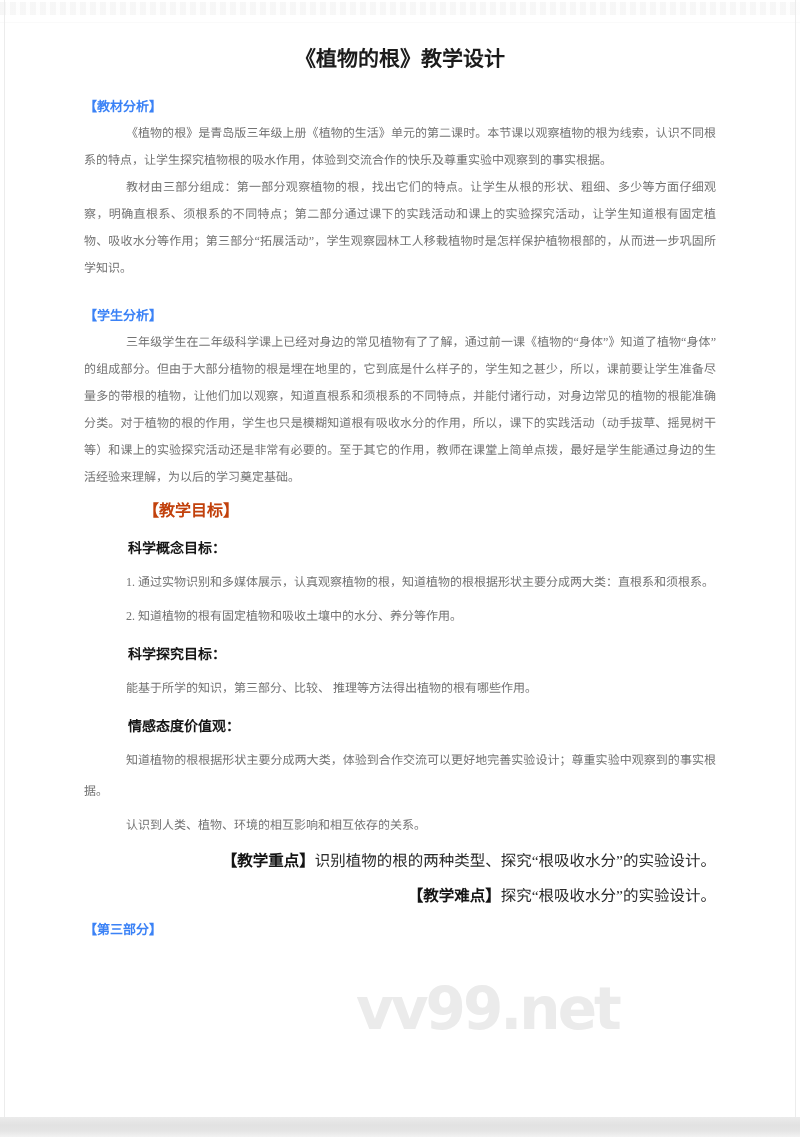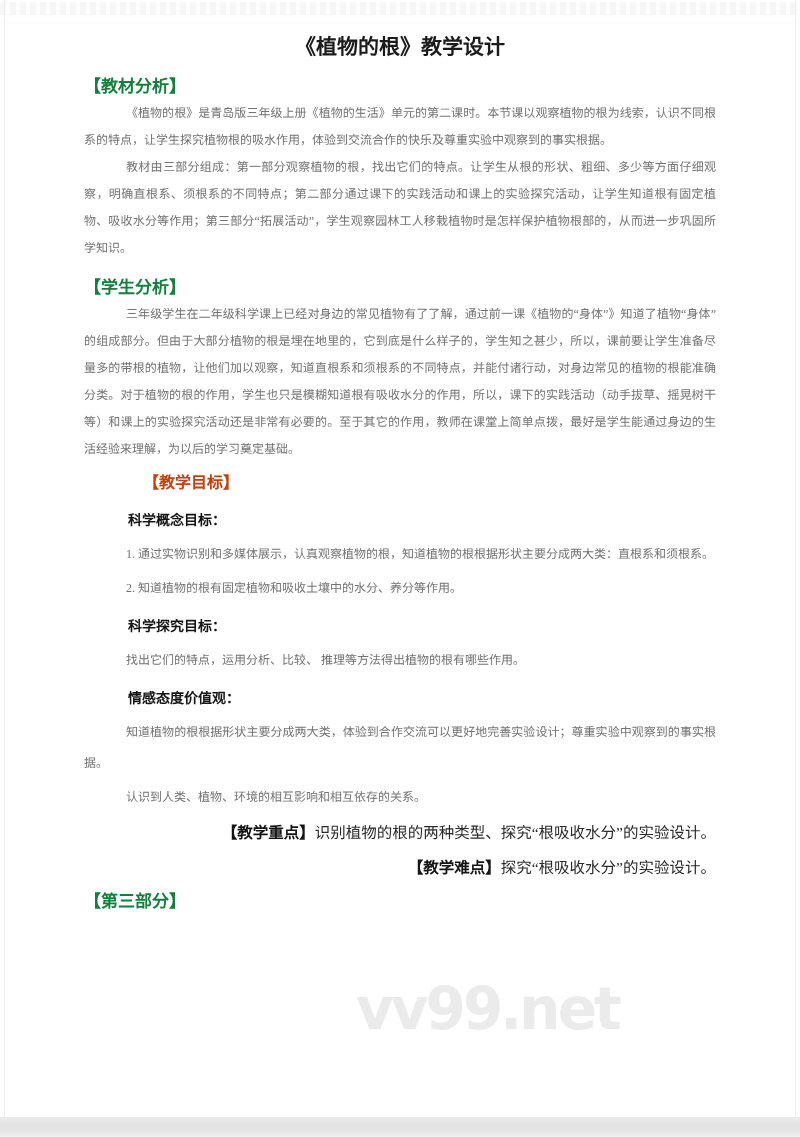--- a/index.html
+++ b/index.html
@@ -34,30 +34,30 @@
   
   .watermark {
     position: absolute; left: 356px; top: 980px; z-index: 0;
     font-family: "DejaVu Sans", "Liberation Sans", sans-serif;
     font-weight: 800; font-size: 58px; line-height: 1;
     letter-spacing: -3px; color: #ebebeb;
     user-select: none;
   }
   .content { position: relative; z-index: 1; padding: 0 84px; }
   .doc-title {
-    margin: 0; padding-top: 32px;
+    margin: 12px; padding-top: 32px;
     font-family: "Liberation Sans", "DejaVu Sans", sans-serif;
     font-weight: 700; font-size: 21px; line-height: 29px;
     text-align: center; color: #1b1b1b;
   }
   .sec-h {
-    margin: 12px 0 0 0;
+    margin: 20px 0 0 0;
     font-family: "Liberation Sans", "DejaVu Sans", sans-serif;
-    font-weight: 700; font-size: 17px; line-height: 27px;
-    color: #15803d;
+    font-weight: 700; font-size: 13px; line-height: 27px;
+    color: #3b82f6;
   }
   .para {
     margin: 0; font-size: 12px; line-height: 27px;
     text-align: justify; text-indent: 42px; color: #737373;
   }
   
   .goals-h1 {
     margin: 4px 0 0 59px; line-height: 31px;
     font-family: "Liberation Sans", "DejaVu Sans", sans-serif;
     font-weight: 700; font-size: 16px; color: #c2410c;
@@ -101,21 +101,21 @@
     <h2 class="sec-h">【学生分析】</h2>
     <p class="para">三年级学生在二年级科学课上已经对身边的常见植物有了了解，通过前一课《植物的“身体”》知道了植物“身体”的组成部分。但由于大部分植物的根是埋在地里的，它到底是什么样子的，学生知之甚少，所以，课前要让学生准备尽量多的带根的植物，让他们加以观察，知道直根系和须根系的不同特点，并能付诸行动，对身边常见的植物的根能准确分类。对于植物的根的作用，学生也只是模糊知道根有吸收水分的作用，所以，课下的实践活动（动手拔草、摇晃树干等）和课上的实验探究活动还是非常有必要的。至于其它的作用，教师在课堂上简单点拨，最好是学生能通过身边的生活经验来理解，为以后的学习奠定基础。</p>
 
     <h2 class="goals-h1">【教学目标】</h2>
 
     <h3 class="sub-h">科学概念目标：</h3>
     <p class="para goal-para">1. 通过实物识别和多媒体展示，认真观察植物的根，知道植物的根根据形状主要分成两大类：直根系和须根系。</p>
     <p class="para goal-para">2. 知道植物的根有固定植物和吸收土壤中的水分、养分等作用。</p>
 
     <h3 class="sub-h">科学探究目标：</h3>
-    <p class="para goal-para">找出它们的特点，运用分析、比较、 推理等方法得出植物的根有哪些作用。</p>
+    <p class="para goal-para">能基于所学的知识，第三部分、比较、 推理等方法得出植物的根有哪些作用。</p>
 
     <h3 class="sub-h">情感态度价值观：</h3>
     <p class="para goal-para">知道植物的根根据形状主要分成两大类，体验到合作交流可以更好地完善实验设计；尊重实验中观察到的事实根据。</p>
 
     <p class="para goal-para">认识到人类、植物、环境的相互影响和相互依存的关系。</p>
 
     <p class="inline-line"><span class="inline-label">【教学重点】</span><span>识别植物的根的两种类型、探究“根吸收水分”的实验设计。</span></p>
 
     <p class="inline-line"><span class="inline-label">【教学难点】</span><span>探究“根吸收水分”的实验设计。</span></p>
 

